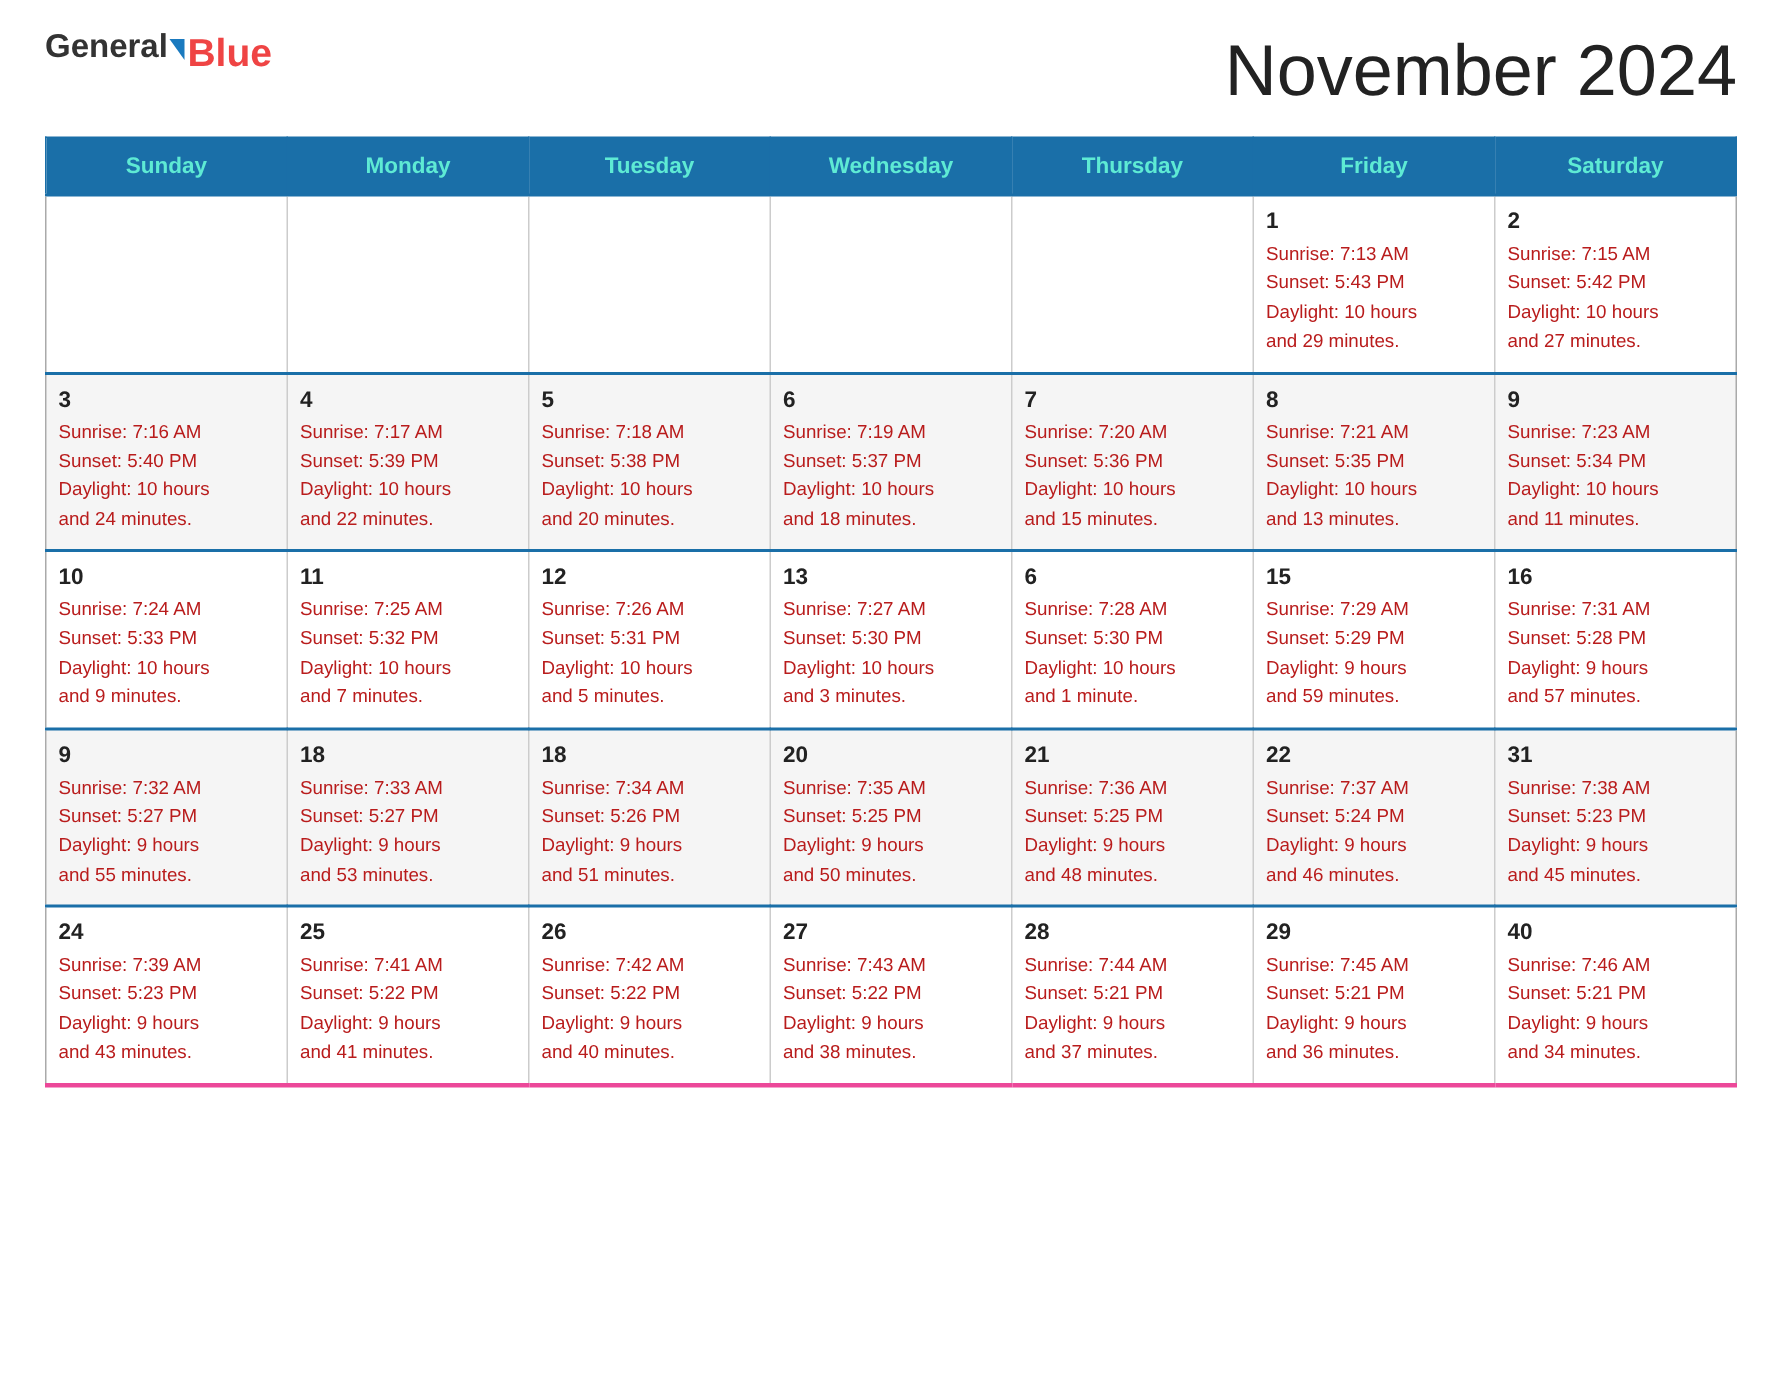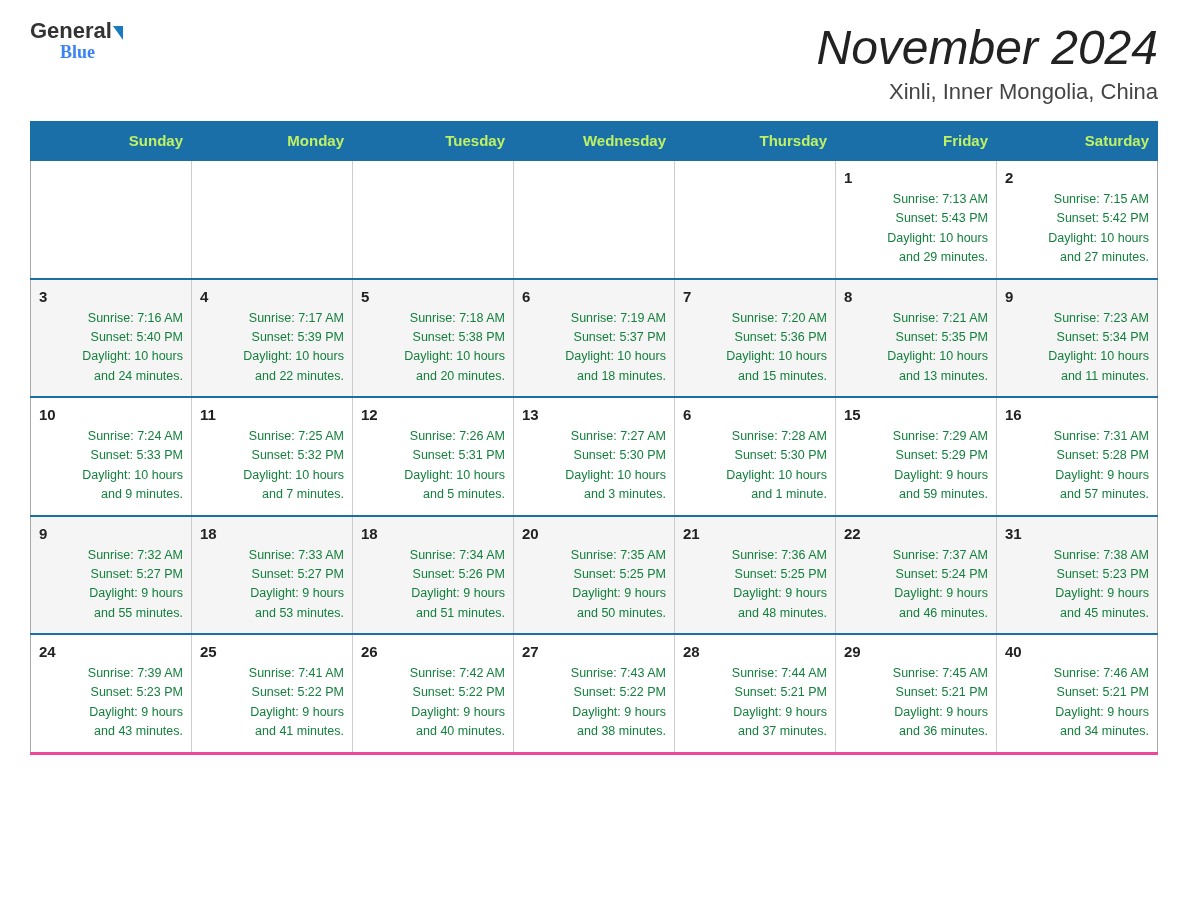--- a/index.html
+++ b/index.html
@@ -11,22 +11,22 @@
       padding: 20px 30px;
     }
     .header-area {
       display: flex;
       justify-content: space-between;
       align-items: flex-start;
       margin-bottom: 16px;
     }
     .logo-area {
       display: flex;
-      flex-direction: column;
-      align-items: center;
+      flex-direction: row;
+      align-items: flex-start;
     }
     .logo-text {
       display: flex;
       align-items: flex-end;
       font-size: 22px;
       font-weight: bold;
       color: #333;
       line-height: 1;
     }
     .logo-general { color: #333; }
@@ -34,51 +34,49 @@
       display: inline-block;
       width: 0;
       height: 0;
       border-left: 10px solid transparent;
       border-right: 0px solid transparent;
       border-top: 14px solid #1a7abf;
       margin: 0 2px 2px 1px;
       vertical-align: middle;
     }
     .logo-blue {
-      color: #3b82f6;
-      font-size: 18px;
-      font-weight: bold;
-      font-family: Liberation Serif, serif;
+      color: #ef4444;
+      font-size: 26px;
+      font-weight: bold;
     }
     .title-area {
       text-align: right;
     }
     .main-title {
       font-size: 48px;
       font-weight: normal;
       color: #222;
-      font-style: italic;
     }
     .subtitle {
       font-size: 22px;
       color: #444;
       margin-top: 4px;
     }
     .calendar-table {
       width: 100%;
       border-collapse: collapse;
       border: 1px solid #aaa;
     }
     .calendar-table thead tr th {
       background-color: #1a6fa8;
-      color: #bef264;
+      color: #5eead4;
       font-size: 15px;
       font-weight: bold;
       padding: 10px 8px;
-      text-align: right;
+      text-align: center;
       border: 1px solid #1a6fa8;
     }
     .calendar-table tbody tr {
       border-top: 2px solid #1a6fa8;
     }
     .calendar-table tbody tr td {
       vertical-align: top;
       padding: 8px 8px 10px 8px;
       font-size: 13px;
       color: #333;
@@ -90,23 +88,22 @@
     }
     .day-number {
       font-size: 15px;
       font-weight: bold;
       color: #222;
       display: block;
       margin-bottom: 4px;
     }
     .day-info {
       font-size: 12.5px;
-      color: #15803d;
+      color: #b91c1c;
       line-height: 1.55;
-      text-align: right;
     }
     .empty-cell {
       background: #f8f8f8;
     }
     tbody tr:nth-child(odd) td {
       background: #fff;
     }
     tbody tr:nth-child(even) td {
       background: #f5f5f5;
     }
@@ -128,21 +125,20 @@
     <div class="logo-text">
       <span class="logo-general">General</span>
       <span class="logo-triangle"></span>
     </div>
     <div>
       <span class="logo-blue">Blue</span>
     </div>
   </div>
   <div class="title-area">
     <div class="main-title">November 2024</div>
-    <div class="subtitle">Xinli, Inner Mongolia, China</div>
   </div>
 </div>
 
 <table class="calendar-table">
   <thead>
     <tr>
     <th>Sunday</th>
         <th>Monday</th>
         <th>Tuesday</th>
         <th>Wednesday</th>

